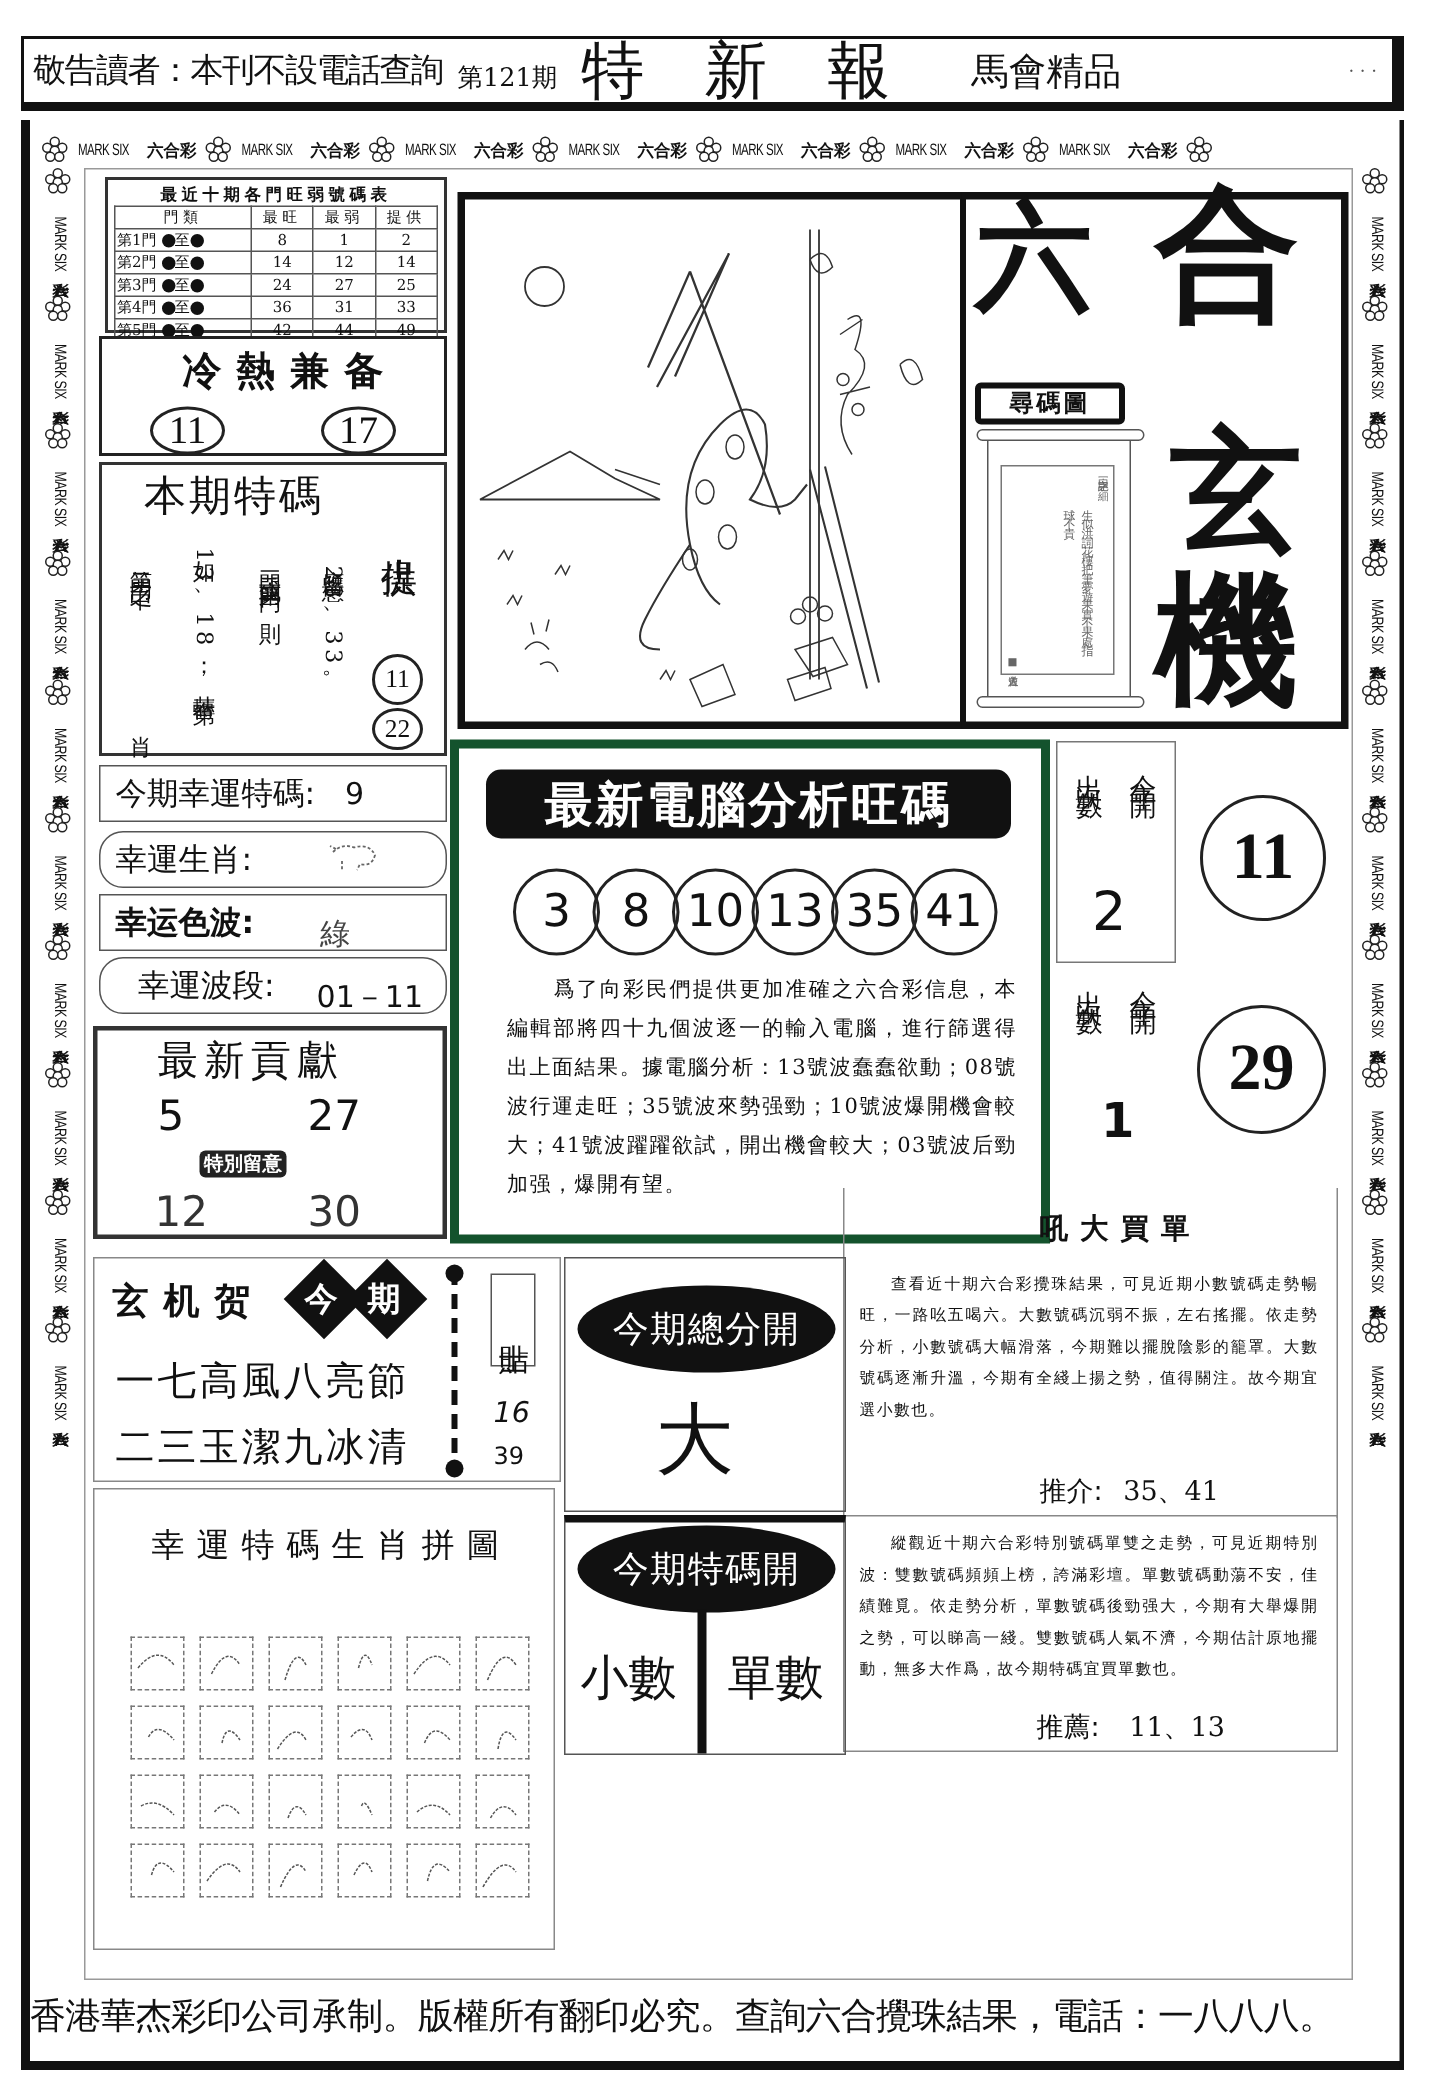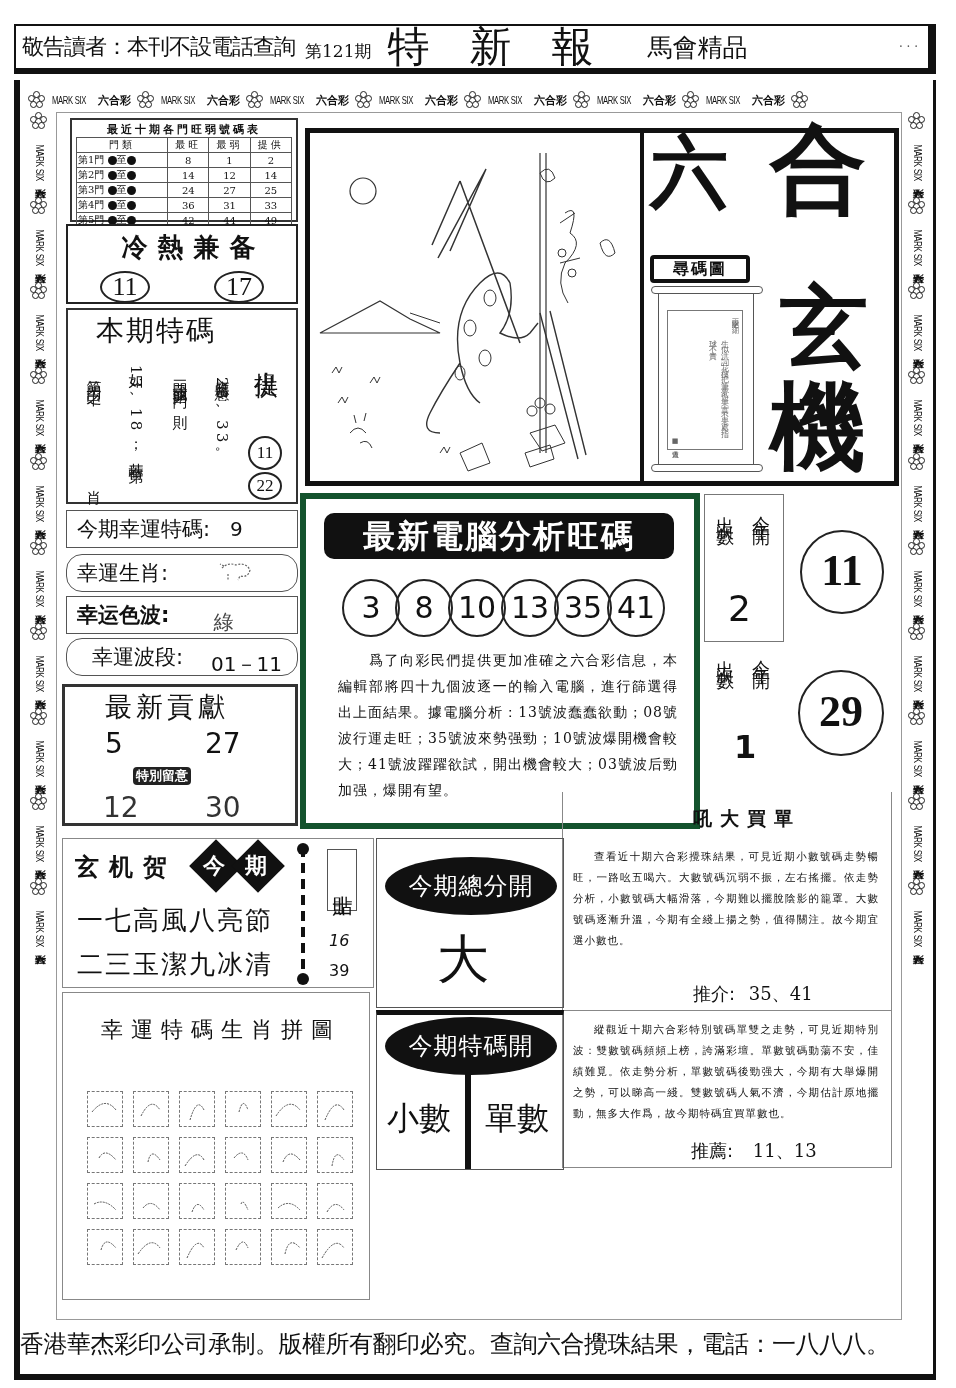--- a/index.html
+++ b/index.html
@@ -569,21 +569,21 @@
   <div class="abs" style="left:134px; top:8px; width:38px; height:38px; background:#111; transform:rotate(45deg);"></div>
   <div class="abs" style="left:140px; top:12px; color:#fff; font-size:22px; font-weight:bold;">今</div>
   <div class="abs" style="left:176px; top:8px; width:38px; height:38px; background:#111; transform:rotate(45deg);"></div>
   <div class="abs" style="left:182px; top:12px; color:#fff; font-size:22px; font-weight:bold;">期</div>
   <div class="abs" style="left:14px; top:108px; font-size:26px; letter-spacing:2px;">二三玉潔九冰清</div>
   <div class="abs" style="left:14px; top:64px; font-size:26px; letter-spacing:2px;">一七高風八亮節</div>
   <div class="abs" style="left:238px; top:8px; width:4px; height:134px; background:repeating-linear-gradient(#111 0 10px, transparent 10px 16px);"></div>
   <div class="abs" style="left:234px; top:4px; width:12px; height:12px; background:#111; border-radius:50%;"></div>
   <div class="abs" style="left:234px; top:134px; width:12px; height:12px; background:#111; border-radius:50%;"></div>
   <div class="abs sans" style="left:264px; top:10px; width:30px; height:62px; border:1.5px solid #555; writing-mode:vertical-rl; font-size:20px; text-align:center; line-height:26px;">貼士</div>
-  <div class="abs sans" style="left:266px; top:92px; font-size:16px; font-style:italic;">16</div>
+  <div class="abs sans" style="left:266px; top:92px; font-size:19px; font-style:italic;">16</div>
   <div class="abs sans" style="left:266px; top:122px; font-size:16px;">39</div>
 </div>
 
 <div id="puzzle" class="abs">
   <div class="abs" style="left:38px; top:22px; font-size:22px; letter-spacing:8px;">幸運特碼生肖拼圖</div>
   <div id="tiles" class="abs" style="left:0; top:0; width:100%; height:100%;">
       <div class="tile" style="left: 24px; top: 98px;"><svg width="34" height="34">
           <path d="M4 20 Q17 4 28 18" fill="none" stroke="#555" stroke-width="1" stroke-dasharray="2 1"></path>
         </svg></div>
       <div class="tile" style="left: 70px; top: 98px;"><svg width="34" height="34">

